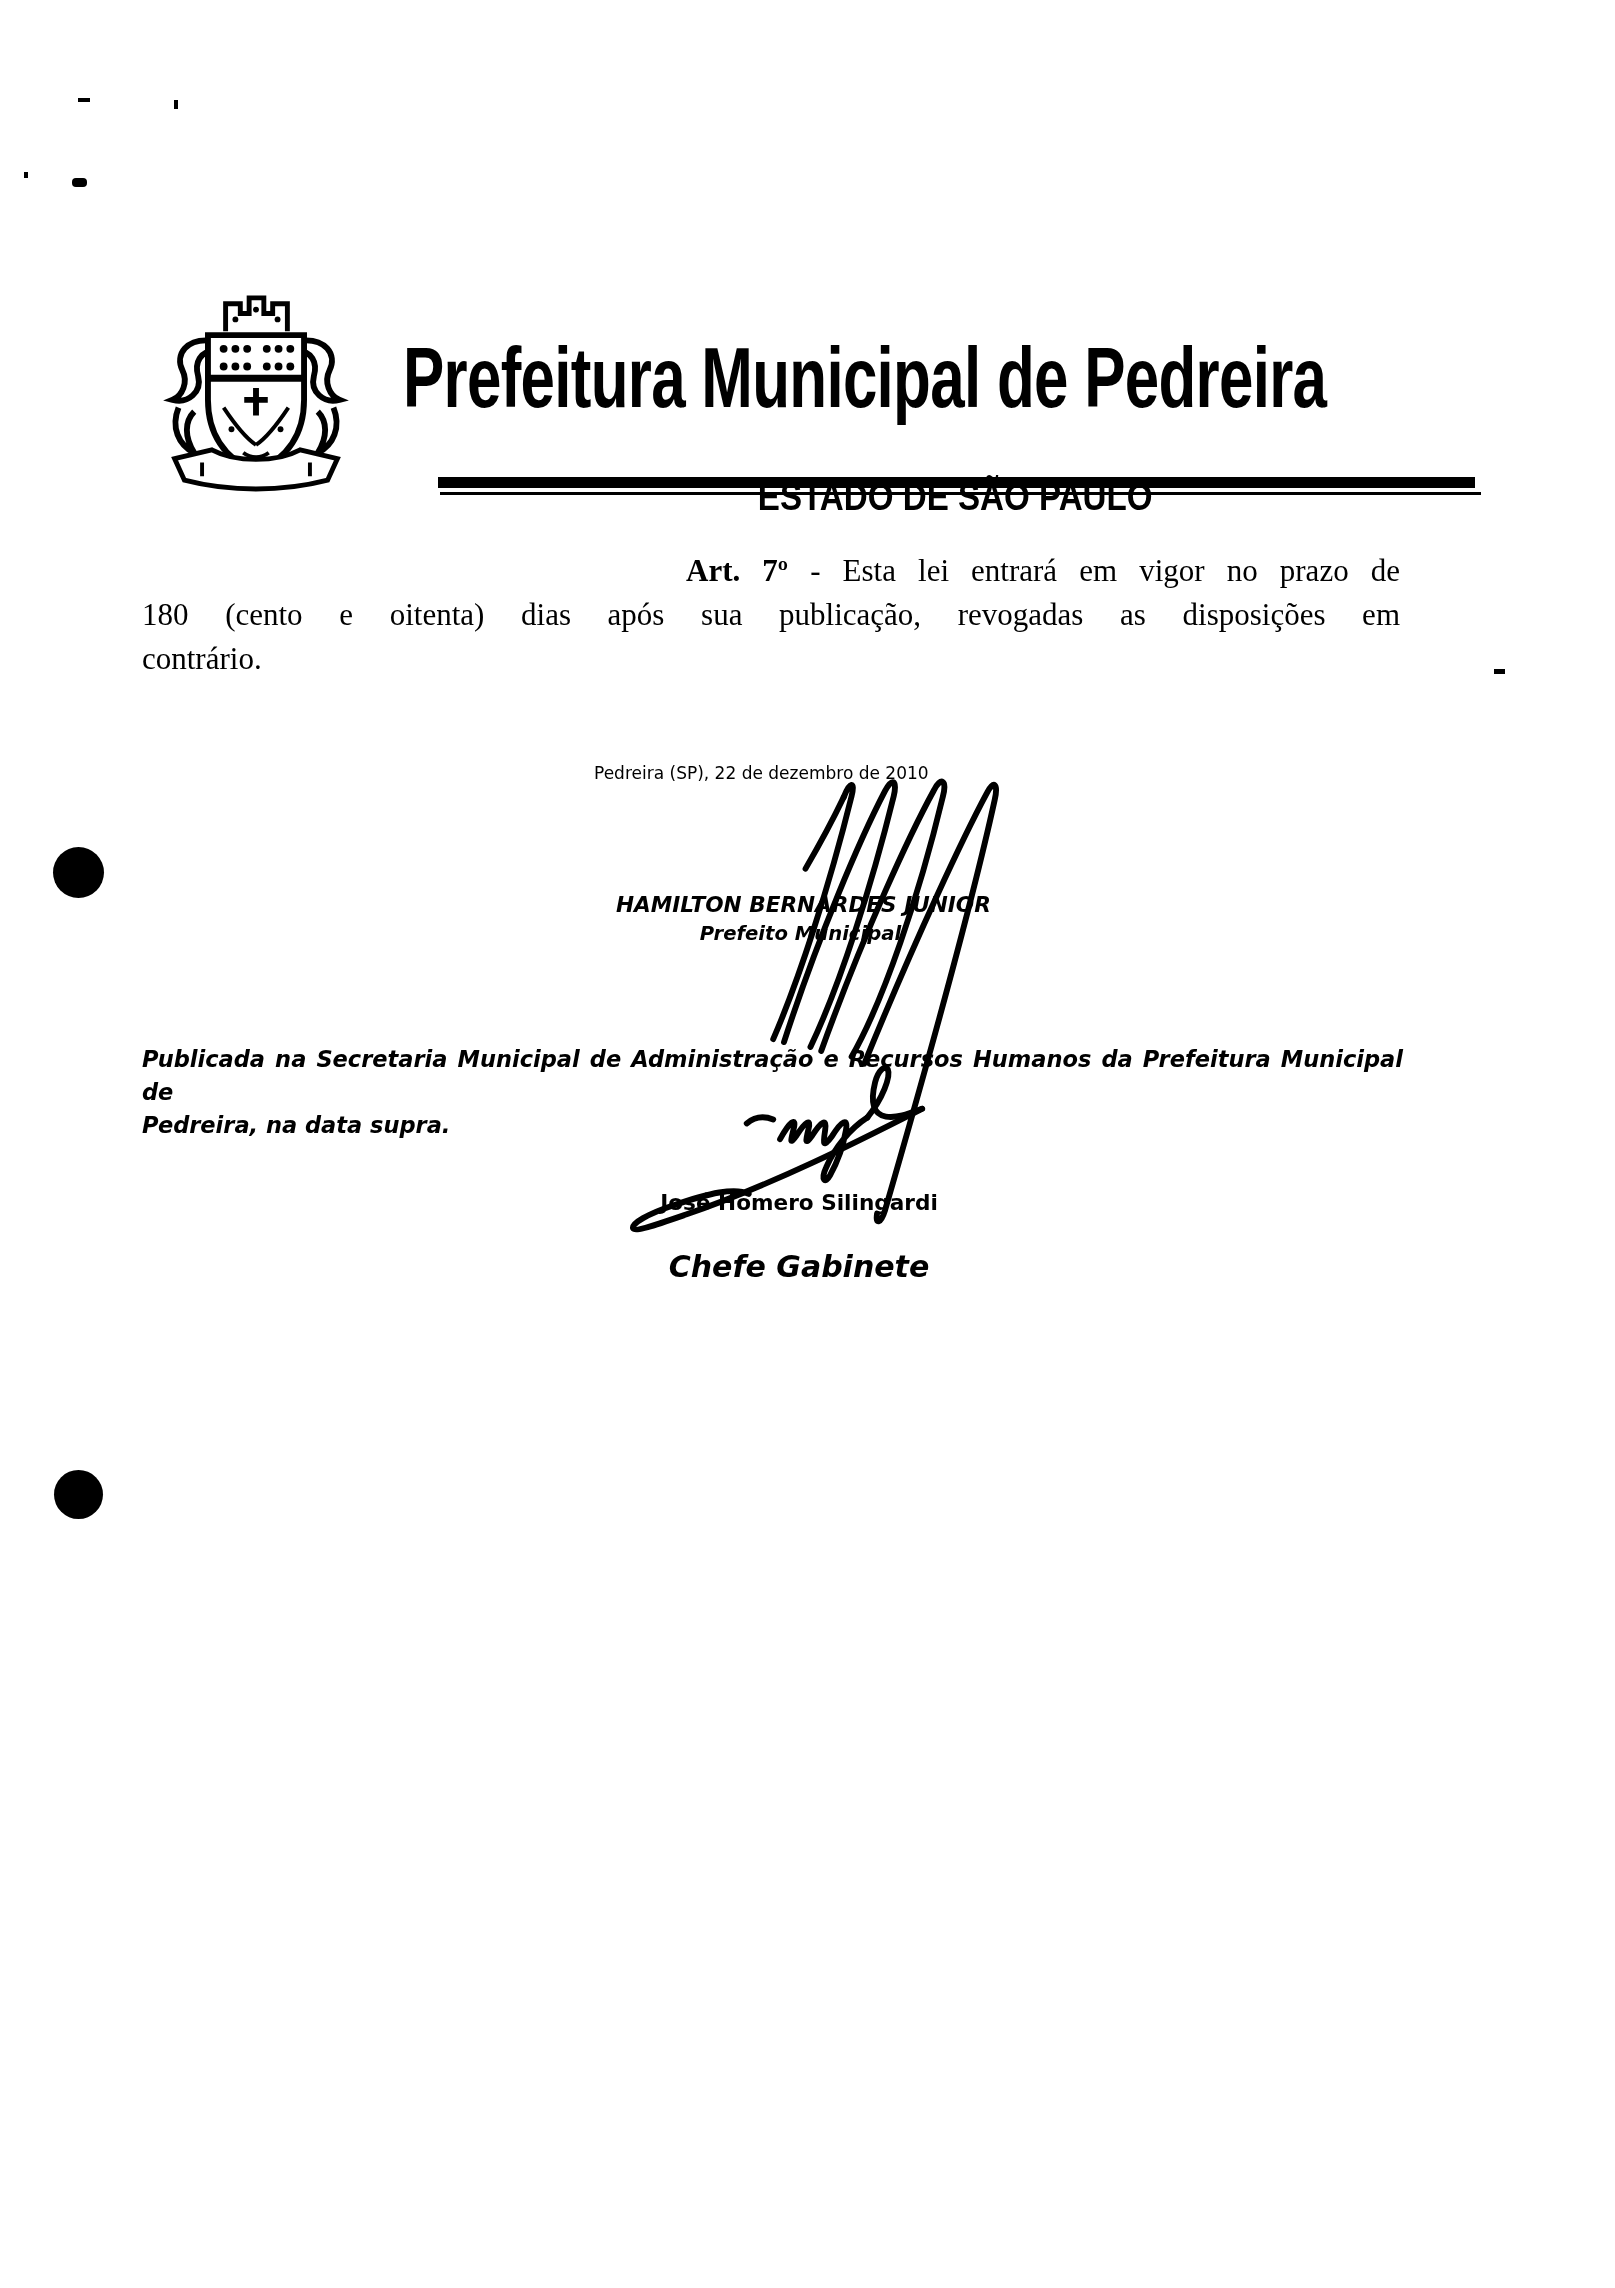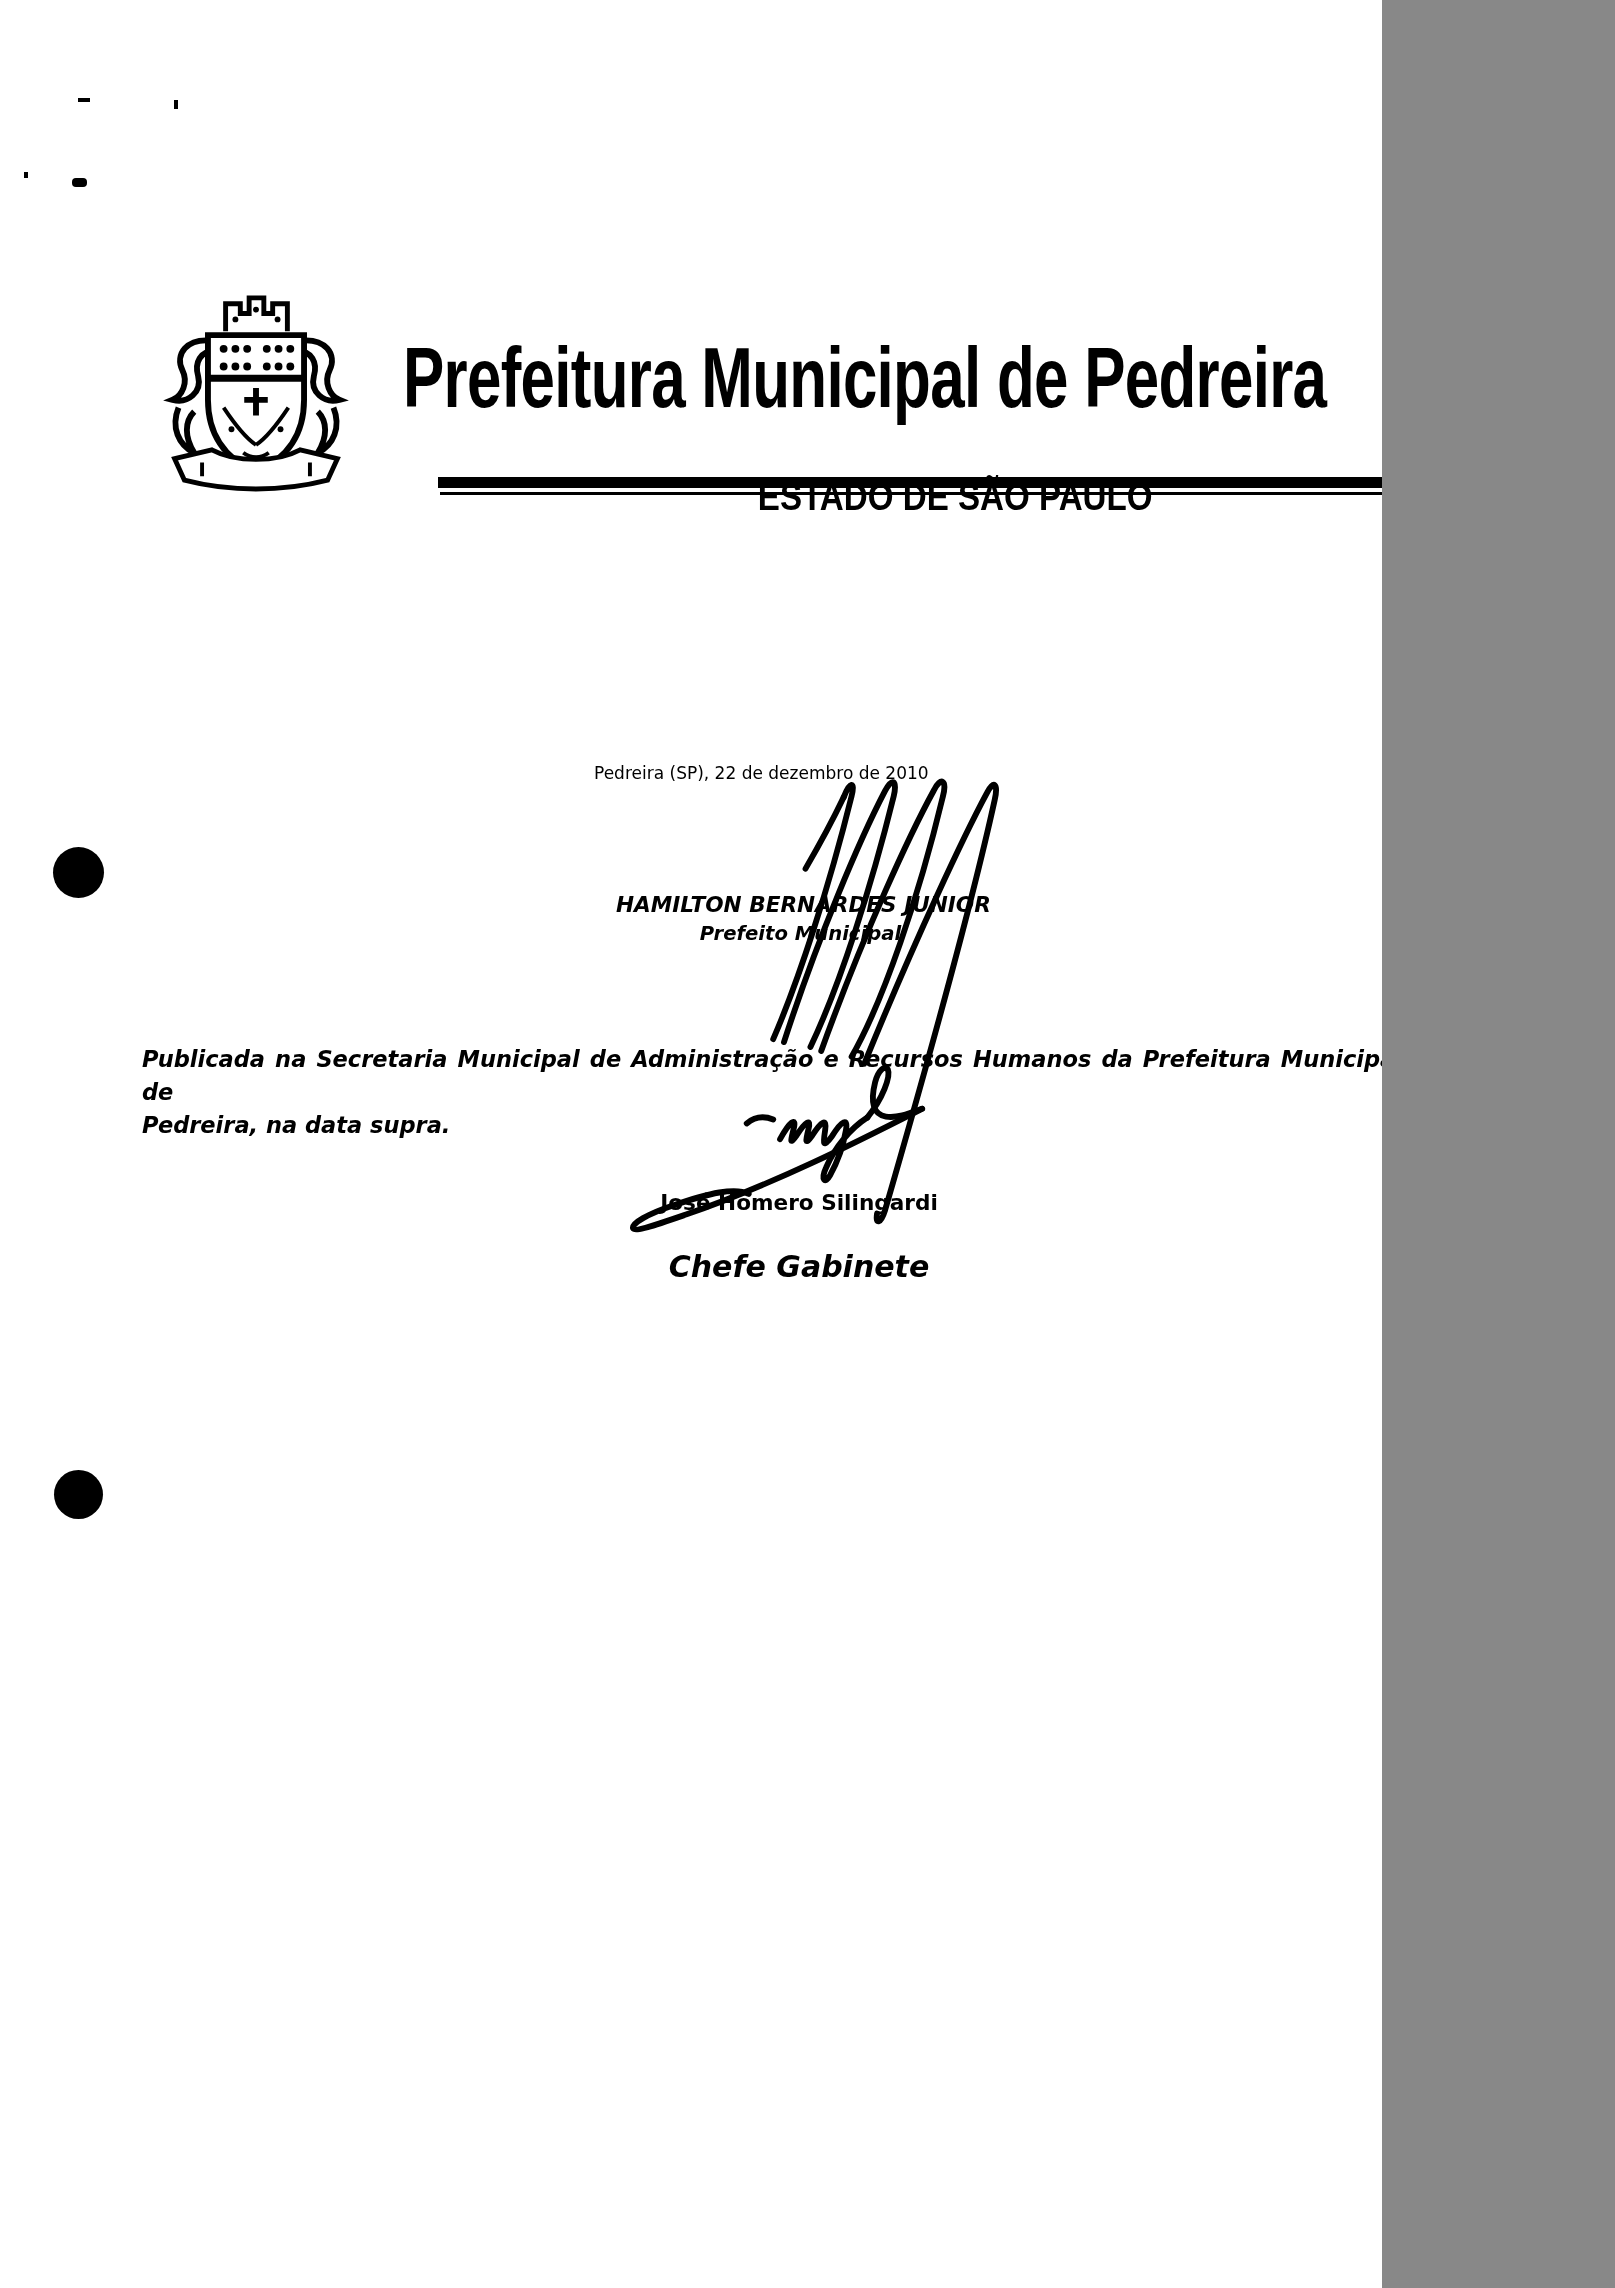--- a/index.html
+++ b/index.html
@@ -1,18 +1,18 @@
 <!DOCTYPE html>
 <html><head>
 <meta charset="utf-8">
 <style>
   html,body{margin:0;padding:0;background:#888;}
   .page{
     position:relative;
-    width:1382px;height:2289px;
+    width:1615px;height:2289px;
     background:#ffffff;
     overflow:hidden;
     font-family:"Liberation Sans",sans-serif;
     color:#000;
   }
   
   .crest{position:absolute;left:145px;top:290px;width:222px;height:202px;}
   .title{
     position:absolute;left:403px;top:334px;
     font-family:"Liberation Sans",sans-serif;
@@ -139,20 +139,25 @@
     </g>
   </svg>
 
   <div class="title">Prefeitura Municipal de Pedreira</div>
   <div class="subtitle-wrap">
     <span class="subtitle">ESTADO DE SÃO PAULO</span>
   </div>
   <div class="rule-thick"></div>
   <div class="rule-thin"></div>
 
+  <div class="artigo">
+    <div class="l1"><span class="art-label">Art. 7º</span> <span>- Esta lei entrará em vigor no prazo de</span></div>
+    <div class="l2">180 (cento e oitenta) dias após sua publicação, revogadas as disposições em</div>
+    <div class="l3">contrário.</div>
+  </div>
 
   <div class="dateline">Pedreira (SP), 22 de dezembro de 2010</div>
 
   <div class="mayor-block">
     <div class="mayor-name">HAMILTON BERNARDES JUNIOR</div>
     <div class="mayor-title">Prefeito Municipal</div>
   </div>
 
   <div class="pubnote">
     <div class="p1">Publicada na Secretaria Municipal de Administração e Recursos Humanos da Prefeitura Municipal de</div>

